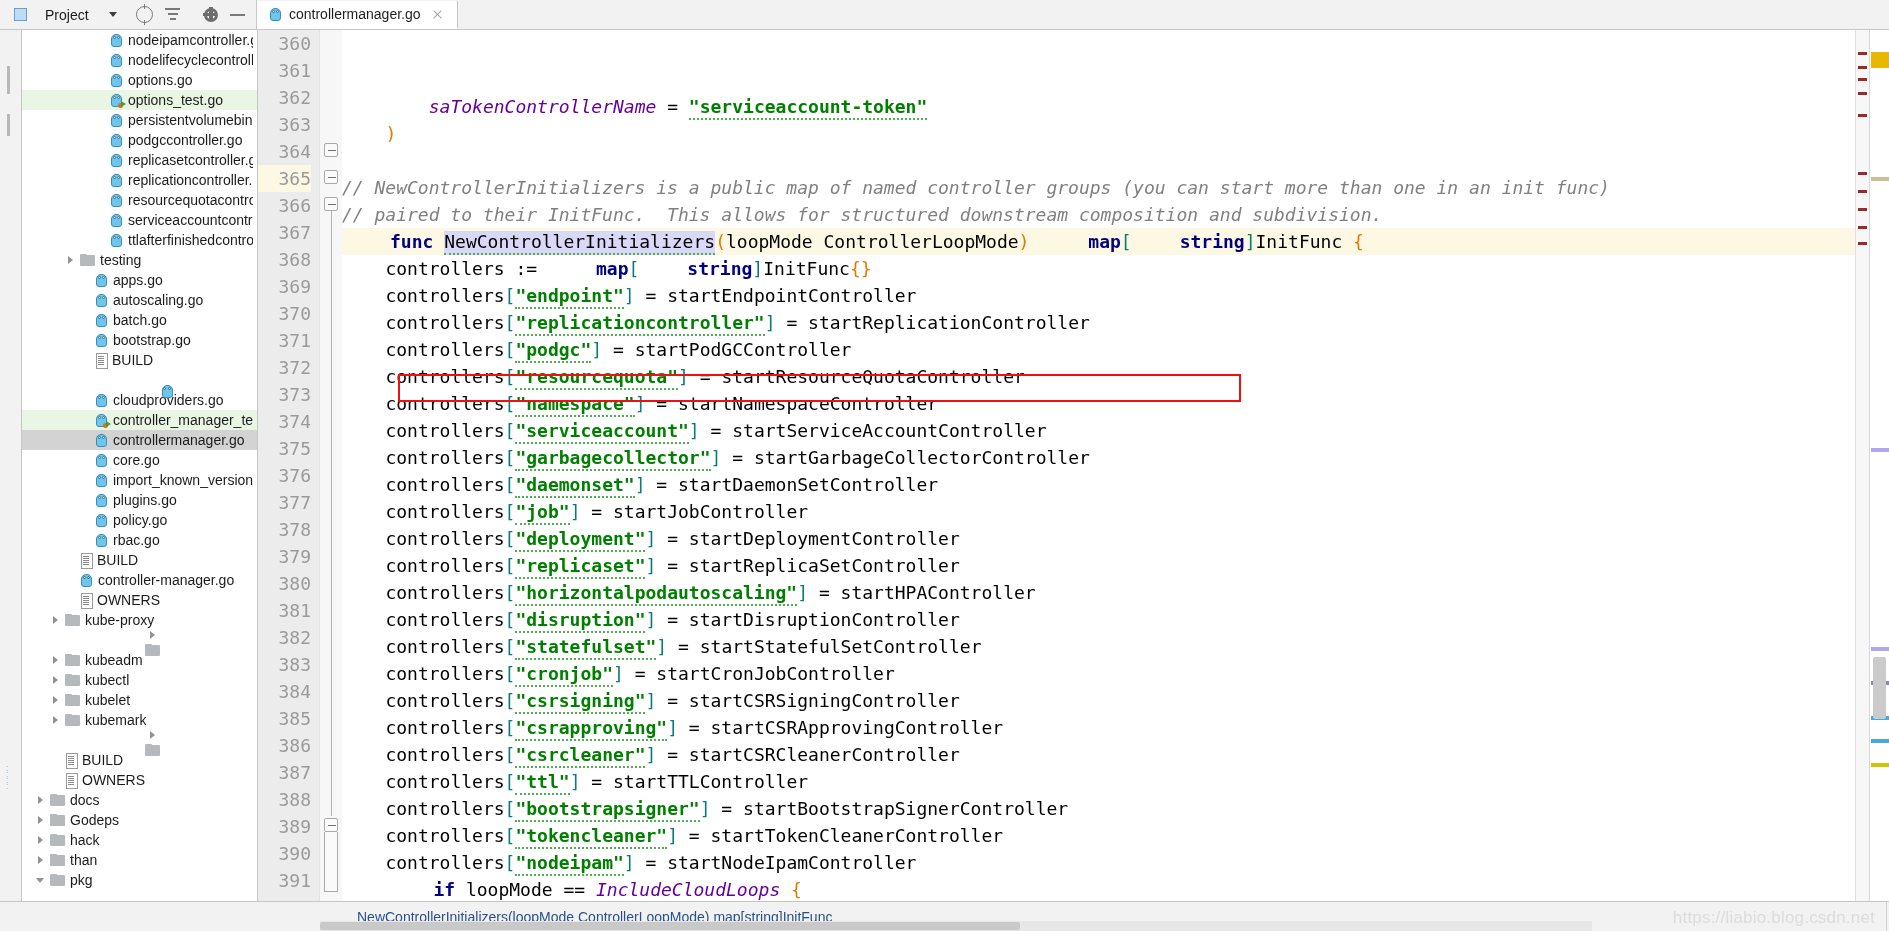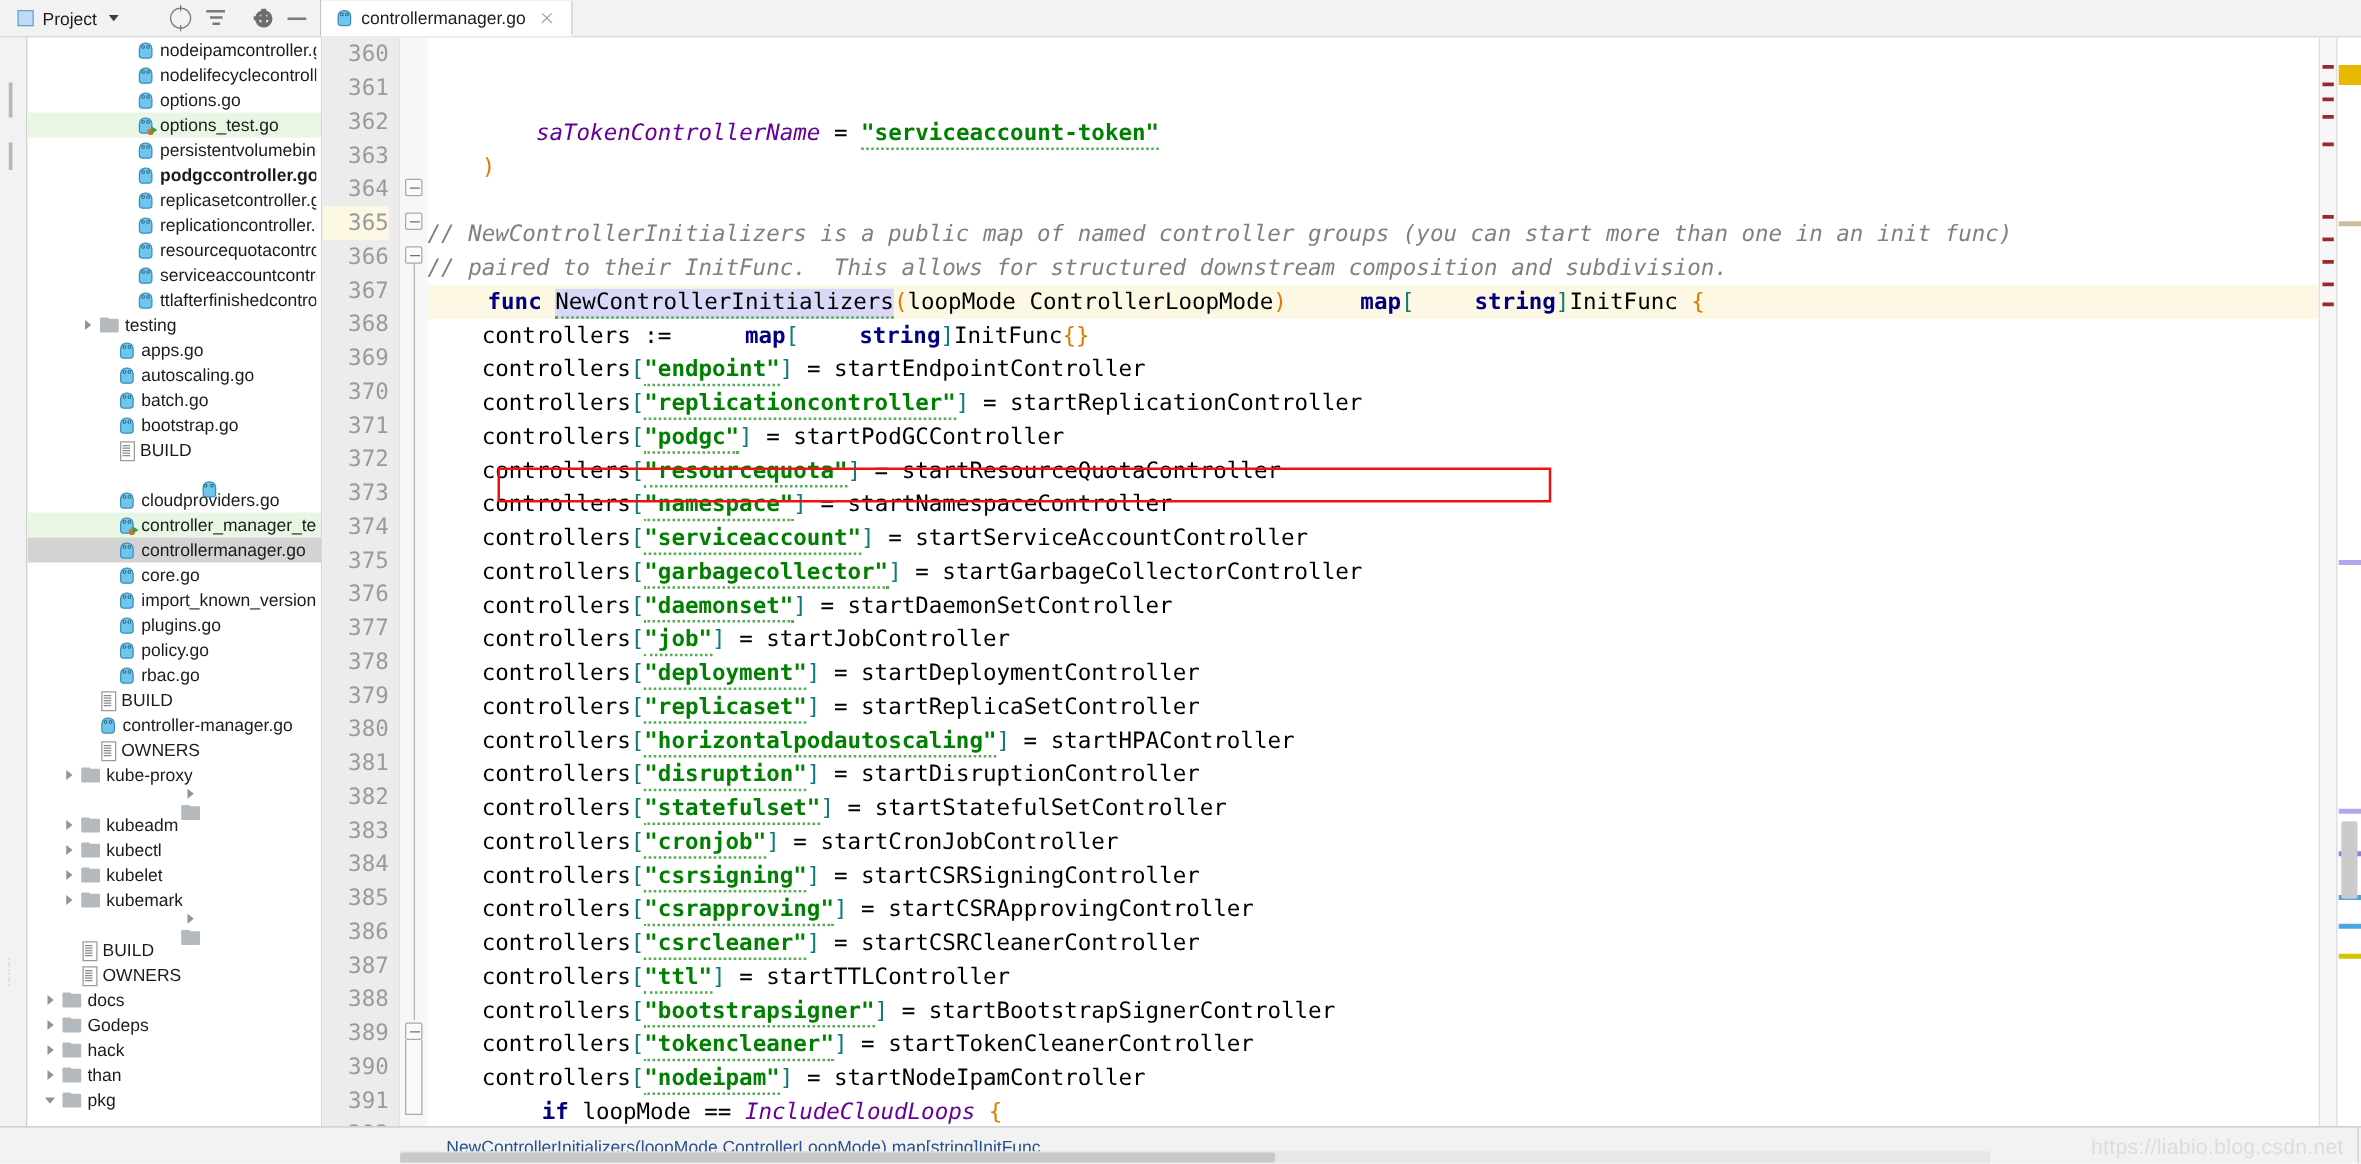--- a/index.html
+++ b/index.html
@@ -22,21 +22,21 @@
   .tb-left {
     width: 257px;
     display: flex;
     align-items: center;
     gap: 8px;
     padding-left: 14px;
     border-right: 1px solid #c6c6c6;
     background: #f2f2f2;
   }
   .proj-btn {
-    display: flex; align-items: center; gap: 7px;
+    display: flex; align-items: center; gap: 18px;
     font-size: 14px; color: #1a1a1a;
   }
   .proj-sq {
     width: 13px; height: 13px;
     border: 1px solid #6a9fd4;
     background: #bfdcf5;
   }
   .caret-down {
     width: 0; height: 0;
     border-left: 4px solid transparent;
@@ -349,21 +349,21 @@
       </div>
       <div class="trow" style="padding-left: 74px;">
         <span class="arrow "></span>
         <span class="go-ico">
           <span class="head"></span>
           <span class="eye l"></span>
           <span class="eye r"></span>
         </span>
         <span class="tname">persistentvolumebinder.go</span>
       </div>
-      <div class="trow" style="padding-left: 74px; font-weight: bold;">
+      <div class="trow" style="padding-left: 74px;">
         <span class="arrow "></span>
         <span class="go-ico">
           <span class="head"></span>
           <span class="eye l"></span>
           <span class="eye r"></span>
         </span>
         <span class="tname">podgccontroller.go</span>
       </div>
       <div class="trow" style="padding-left: 74px;">
         <span class="arrow "></span>

